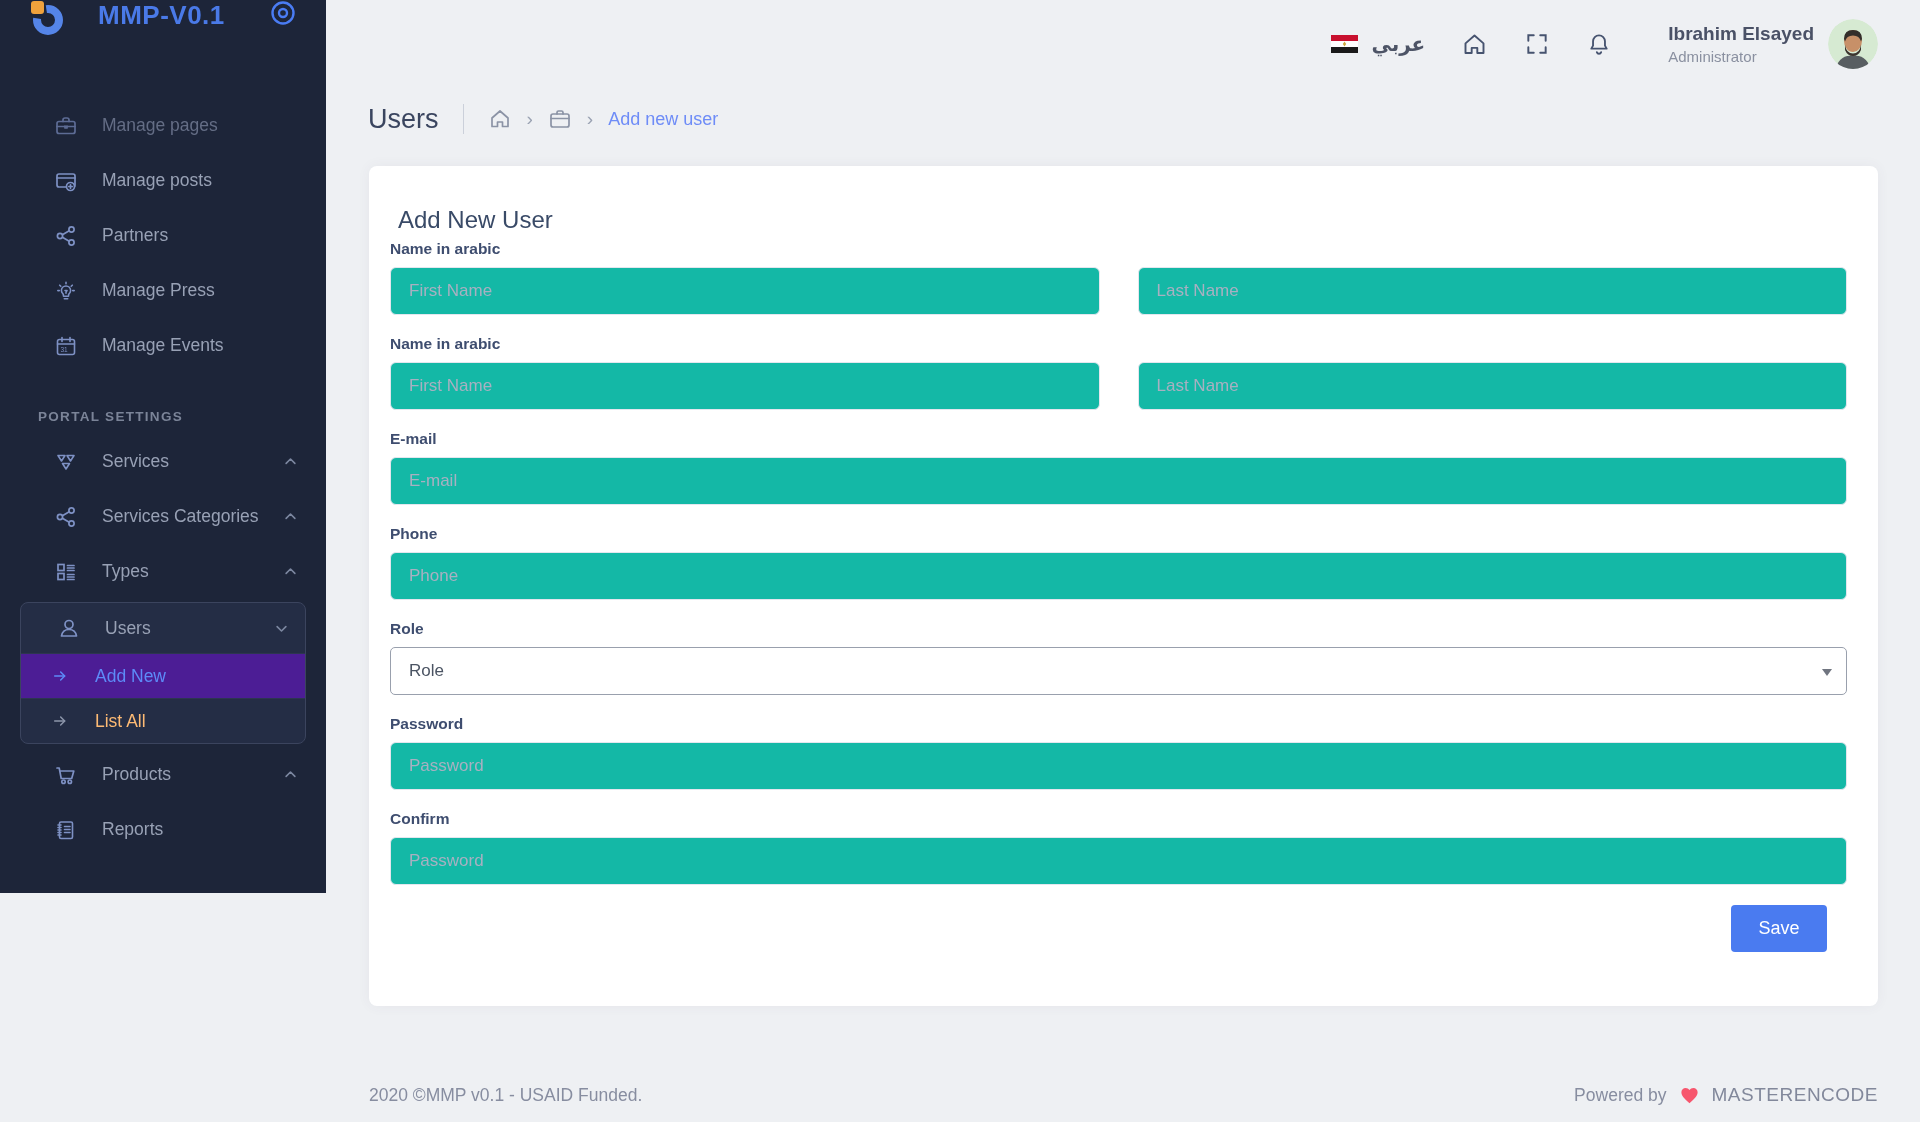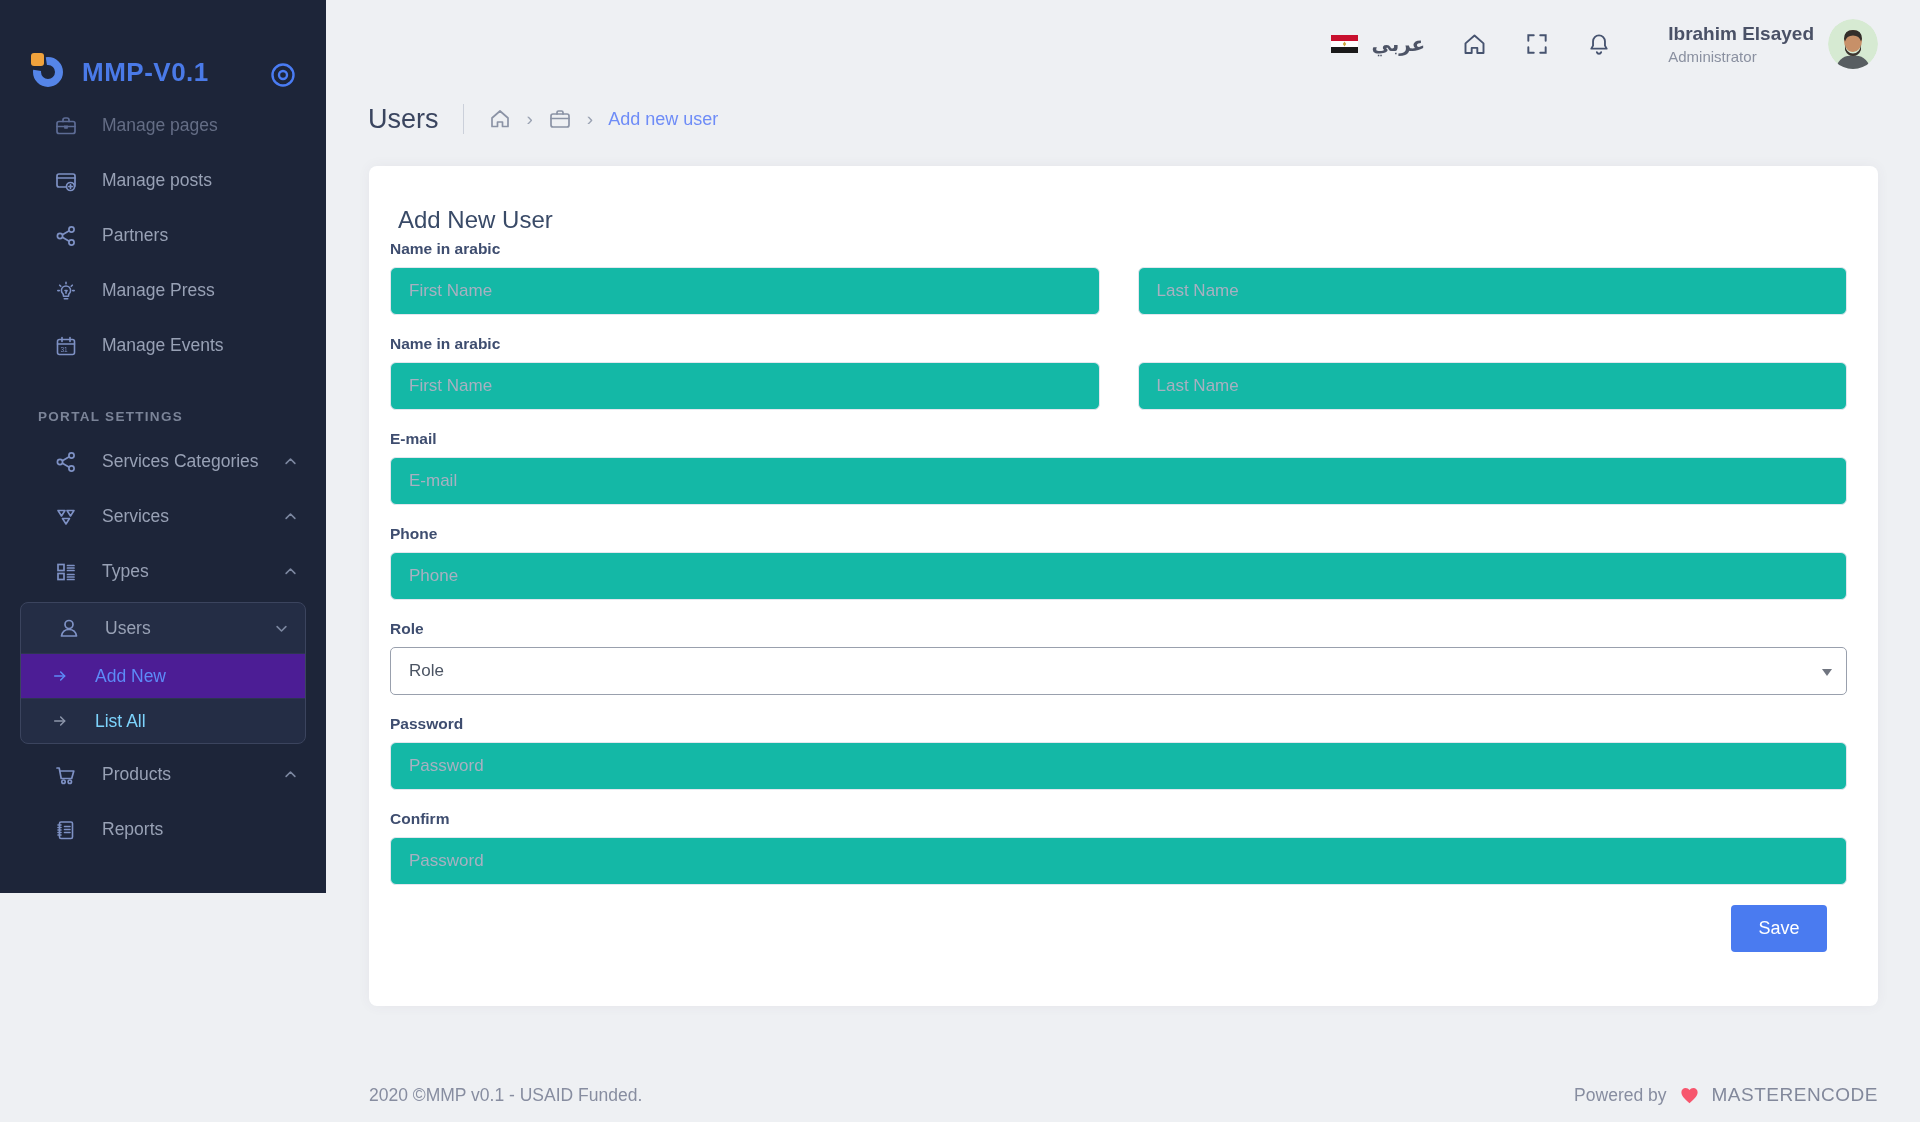--- a/index.html
+++ b/index.html
@@ -9,21 +9,21 @@
     background:#eef0f3;
     font-family:"Liberation Sans","DejaVu Sans",sans-serif;
   }
   .app { display:flex; width:100%; height:100%; }
 
   
   .sidebar {
     width:326px; height:893px; flex-shrink:0;
     background:#1d2539;
   }
-  .brand { height:88px; display:flex; align-items:flex-end; padding:0 30px 0 30px; gap:18px; }
+  .brand { height:88px; display:flex; align-items:flex-start; padding:0 30px 0 30px; gap:34px; }
   .brand-title { color:#4a7ae8; font-size:26px; font-weight:bold; letter-spacing:.5px; flex:1; }
   .brand-toggle { display:flex; cursor:pointer; }
   .nav { padding-top:10px; }
   .nav-item {
     height:55px; display:flex; align-items:center;
     padding:0 28px 0 38px; gap:24px;
     color:#98a1b5; font-size:17.5px; cursor:pointer;margin-left:16px;
   }
   .nav-item .nav-icon { width:24px; height:24px; color:#7e91c4; display:flex; }
   .nav-item.dim { color:#646d85; }
@@ -33,21 +33,21 @@
     padding:36px 38px 10px; color:#7b8498;
     font-size:13.5px; font-weight:bold; letter-spacing:1.3px;
   }
   .nav-group {
     margin:3px 20px; border:1px solid #3b445e; border-radius:8px;
     background:#242d45; overflow:hidden;
   }
   .nav-group .nav-item { height:50px; padding:0 16px 0 20px; }
   .sub-item {
     height:45px; display:flex; align-items:center; gap:26px;
-    padding:0 16px 0 30px; color:#7dd3fc; font-size:17.5px;
+    padding:0 16px 0 30px; color:#fdba74; font-size:17.5px;
     border-top:1px solid #2d3650; cursor:pointer;
   }
   .sub-item .sub-arrow { display:flex; color:#8d96ab; }
   .sub-item.active { background:#4c1d95; color:#5d8bf8; }
   .sub-item.active .sub-arrow { color:#5d8bf8; }
 
   
   .main { flex:1; position:relative; display:flex; flex-direction:column; }
 
   .topbar { height:88px; display:flex; align-items:center; justify-content:flex-end; padding-right:42px; }
@@ -190,44 +190,44 @@
             <text x="6.5" y="17.5" font-size="6.5" fill="currentColor" stroke="none">31</text>
           </svg>
         </span>
         <span class="nav-label">Manage Events</span>
       </div>
 
       <div class="section-label">PORTAL SETTINGS</div>
 
       <div class="nav-item">
         <span class="nav-icon">
+          <svg width="24" height="24" viewBox="0 0 24 24" fill="none" stroke="currentColor" stroke-width="1.6" stroke-linejoin="round">
+            <path d="M4 5.5h7l-3.5 5.5z"></path>
+              <path d="M13 5.5h7l-3.5 5.5z"></path>
+              <path d="M8.5 13.5h7L12 19z"></path>
+          </svg>
+        </span>
+        <span class="nav-label">Services</span>
+        <span class="nav-chevron">
+          <svg width="15" height="15" viewBox="0 0 24 24" fill="none" stroke="currentColor" stroke-width="2.6" stroke-linecap="round" stroke-linejoin="round">
+              <polyline points="5,15 12,8 19,15"></polyline>
+            </svg>
+        </span>
+      </div>
+
+      <div class="nav-item">
+        <span class="nav-icon">
           <svg width="24" height="24" viewBox="0 0 24 24" fill="none" stroke="currentColor" stroke-width="1.7" stroke-linecap="round" stroke-linejoin="round">
             <circle cx="6" cy="12" r="2.6"></circle>
               <circle cx="17.5" cy="5.5" r="2.6"></circle>
               <circle cx="17.5" cy="18.5" r="2.6"></circle>
             <path d="M8.4 10.7l6.8-3.9M8.4 13.3l6.8 3.9"></path>
           </svg>
         </span>
         <span class="nav-label">Services Categories</span>
-        <span class="nav-chevron">
-          <svg width="15" height="15" viewBox="0 0 24 24" fill="none" stroke="currentColor" stroke-width="2.6" stroke-linecap="round" stroke-linejoin="round">
-              <polyline points="5,15 12,8 19,15"></polyline>
-            </svg>
-        </span>
-      </div>
-
-      <div class="nav-item">
-        <span class="nav-icon">
-          <svg width="24" height="24" viewBox="0 0 24 24" fill="none" stroke="currentColor" stroke-width="1.6" stroke-linejoin="round">
-            <path d="M4 5.5h7l-3.5 5.5z"></path>
-              <path d="M13 5.5h7l-3.5 5.5z"></path>
-              <path d="M8.5 13.5h7L12 19z"></path>
-          </svg>
-        </span>
-        <span class="nav-label">Services</span>
         <span class="nav-chevron">
           <svg width="15" height="15" viewBox="0 0 24 24" fill="none" stroke="currentColor" stroke-width="2.6" stroke-linecap="round" stroke-linejoin="round">
               <polyline points="5,15 12,8 19,15"></polyline>
             </svg>
         </span>
       </div>
 
       <div class="nav-item">
         <span class="nav-icon">
           <svg width="24" height="24" viewBox="0 0 24 24" fill="none" stroke="currentColor" stroke-width="1.7" stroke-linecap="round">

